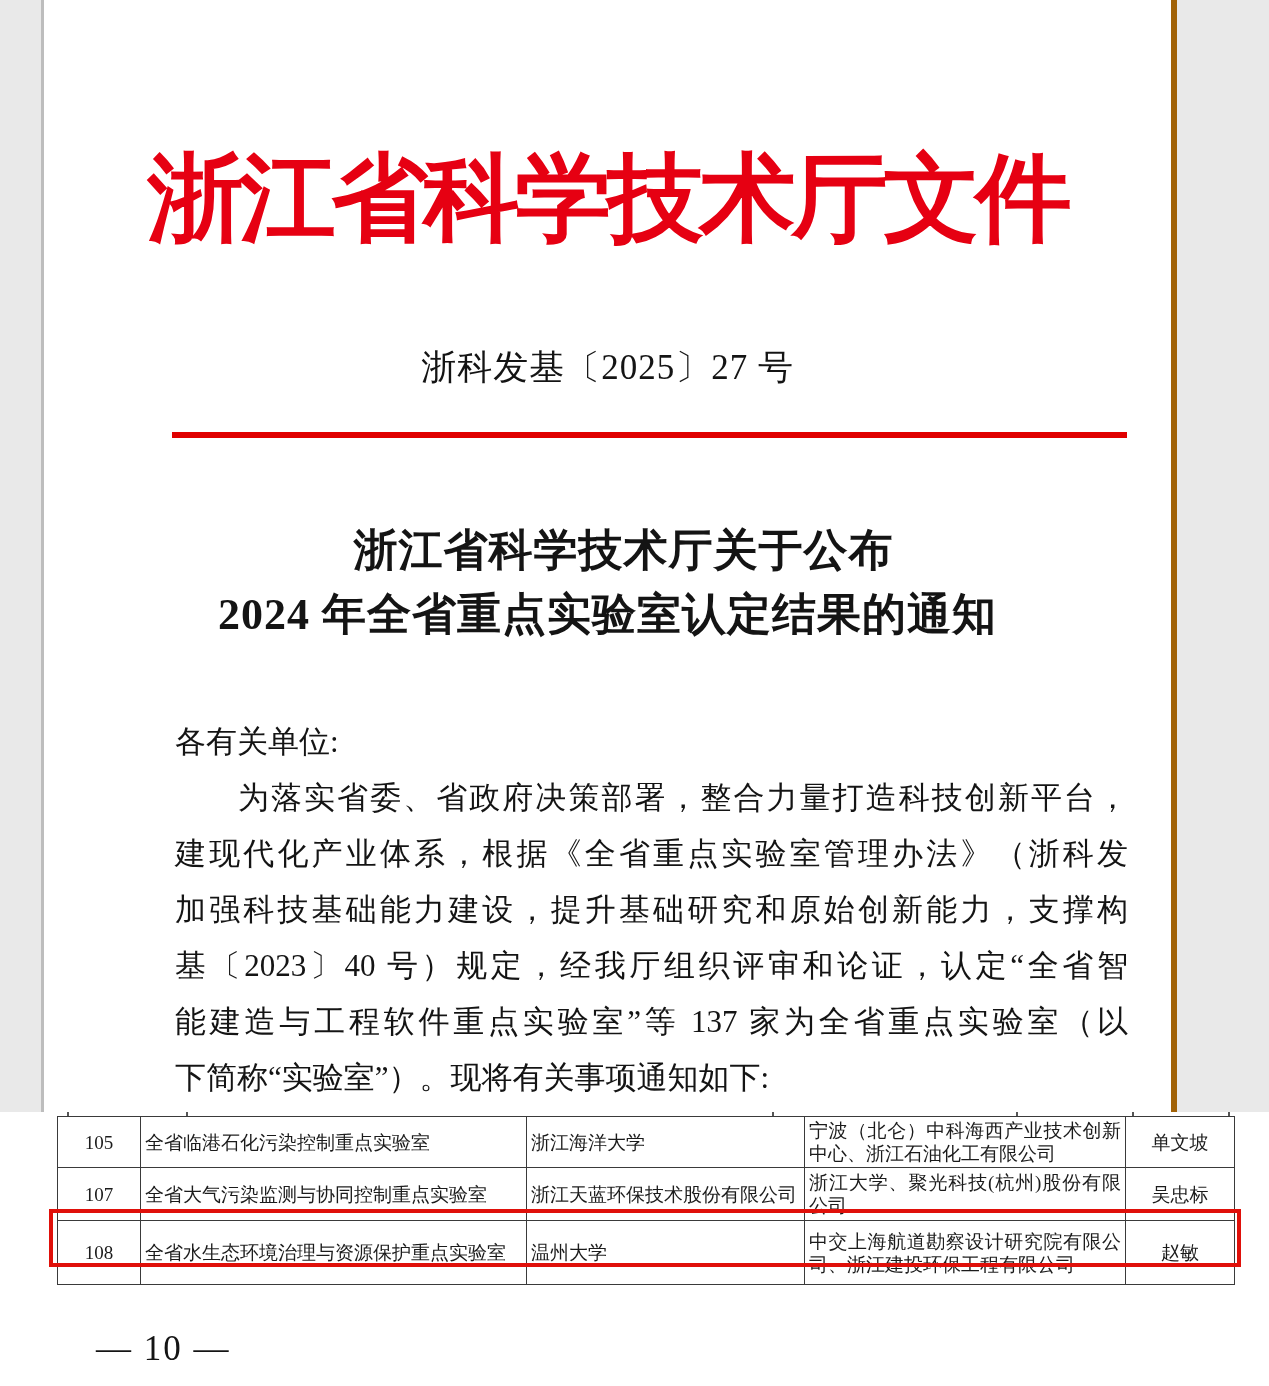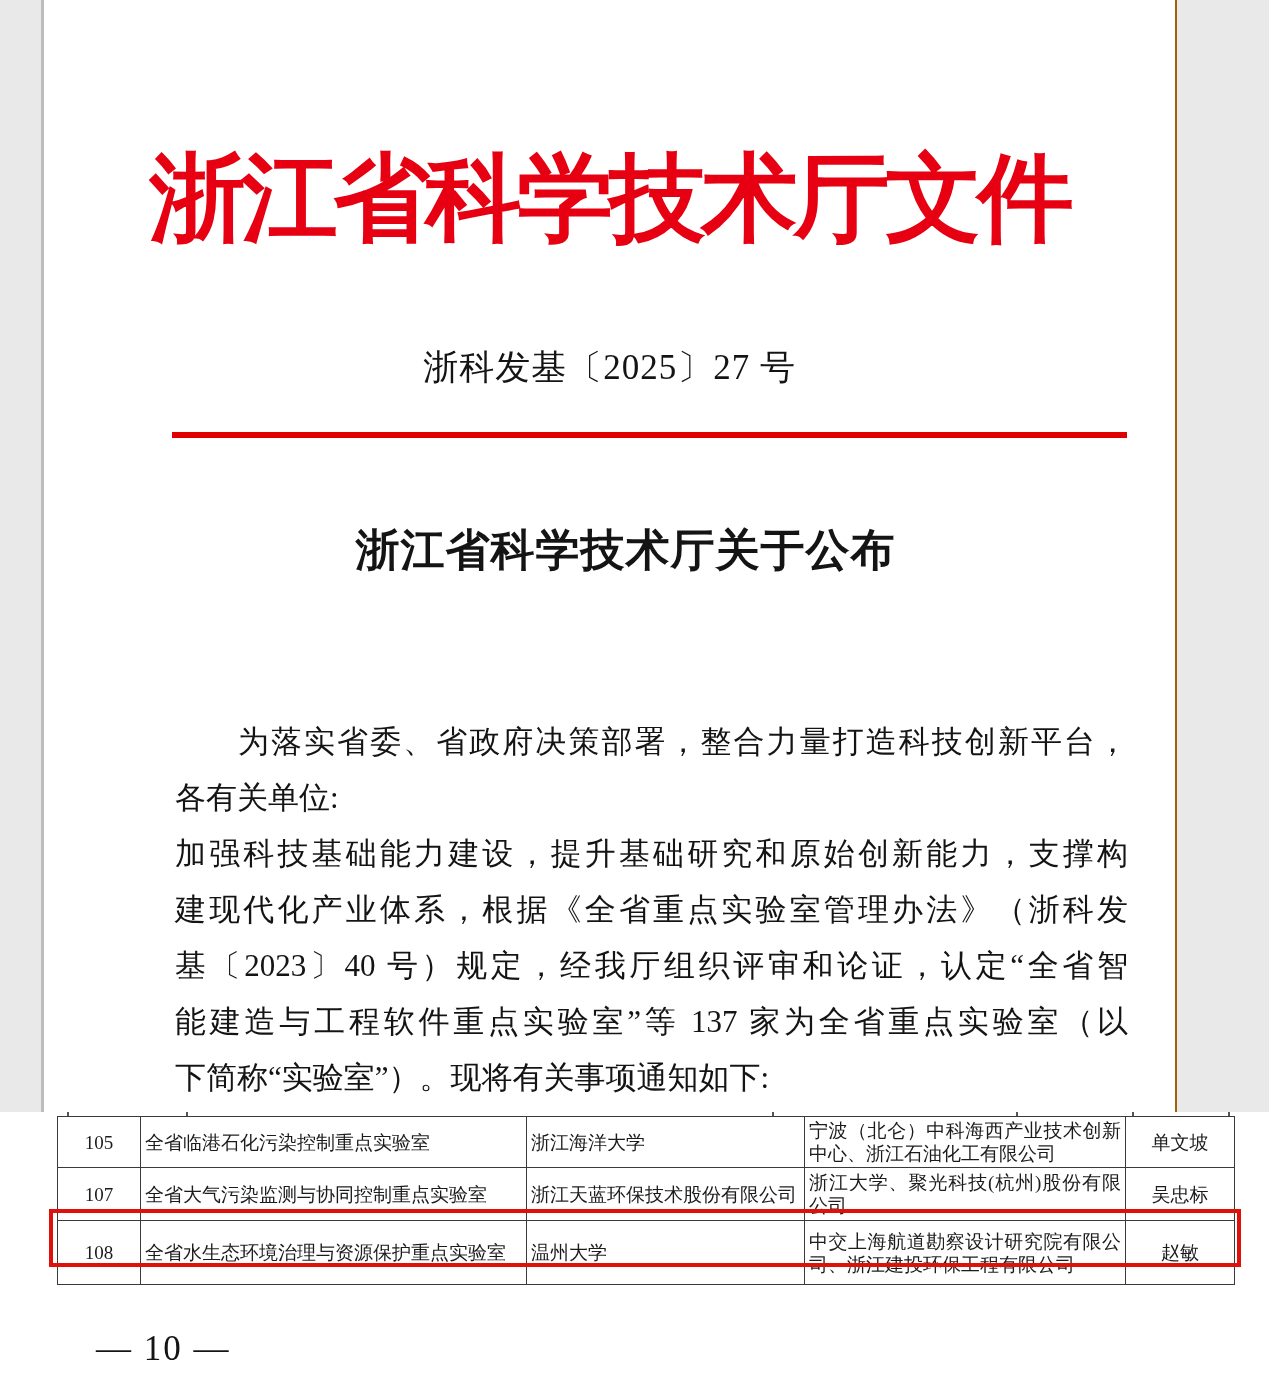--- a/index.html
+++ b/index.html
@@ -19,21 +19,21 @@
     left: 0; top: 0;
     width: 1269px; height: 1112px;
     background: #e9e9e9;
   }
   .doc-page {
     position: absolute;
     left: 41px; top: 0;
     width: 1136px; height: 1112px;
     background: #ffffff;
     border-left: 3px solid #bdbdbd;
-    border-right: 2px solid #a16207;
+    border-right: 6px solid #a16207;
   }
   .agency-header {
     position: absolute;
     left: 0; top: 136px;
     width: 100%;
     text-align: center;
     font-size: 96px;
     line-height: 126px;
     font-weight: bold;
     letter-spacing: -4px;
@@ -140,25 +140,26 @@
 <body>
 
 <div id="screen">
 
   <div class="top-section">
     <div class="doc-page">
       <div class="agency-header">浙江省科学技术厅文件</div>
       <div class="doc-number">浙科发基〔2025〕27 号</div>
       <div class="red-rule"></div>
       <div class="notice-title l1">浙江省科学技术厅关于公布</div>
+      <div class="notice-title l2">2024 年全省重点实验室认定结果的通知</div>
       <div class="body-text">
+        <div class="body-line">各有关单位:</div>
         <div class="body-line jfull indent">为落实省委、省政府决策部署，整合力量打造科技创新平台，</div>
-        <div class="body-line">各有关单位:</div>
+        <div class="body-line jfull">建现代化产业体系，根据《全省重点实验室管理办法》（浙科发</div>
         <div class="body-line jfull">加强科技基础能力建设，提升基础研究和原始创新能力，支撑构</div>
-        <div class="body-line jfull">建现代化产业体系，根据《全省重点实验室管理办法》（浙科发</div>
         <div class="body-line jfull">基〔2023〕40 号）规定，经我厅组织评审和论证，认定“全省智</div>
         <div class="body-line jfull">能建造与工程软件重点实验室”等 137 家为全省重点实验室（以</div>
         <div class="body-line">下简称“实验室”）。现将有关事项通知如下:</div>
       </div>
     </div>
   </div>
 
   <div class="table-section">
 
     <div class="crop-stub" style="left:55px"></div>

